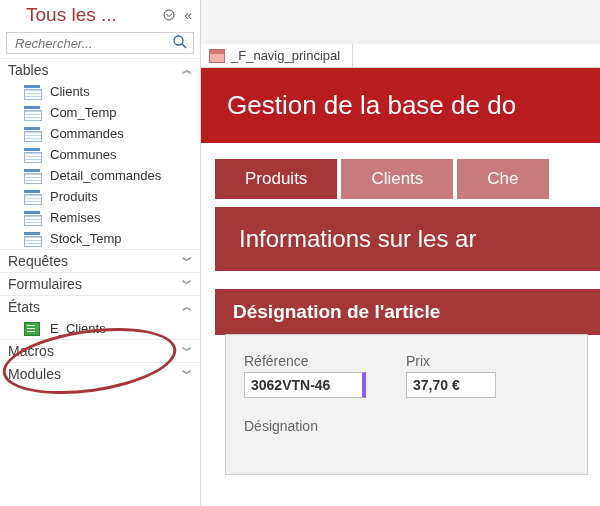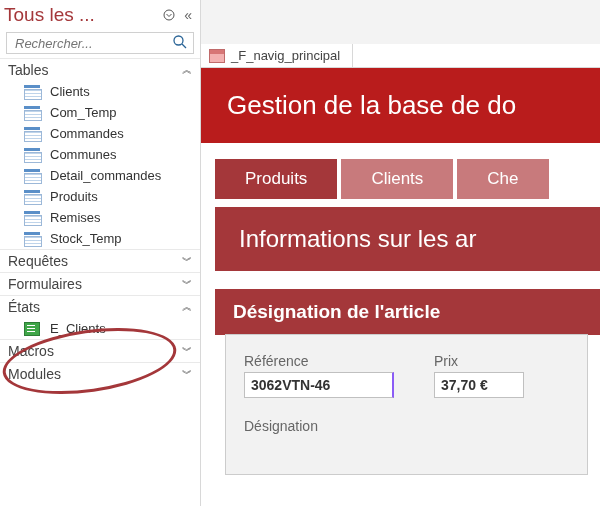--- a/index.html
+++ b/index.html
@@ -1,20 +1,20 @@
 <!DOCTYPE html>
 <html><head>
 <meta charset="utf-8">
 <style>
 * { box-sizing: border-box; margin: 0; padding: 0; font-family: "Segoe UI", Tahoma, sans-serif; }
 body { width: 600px; height: 506px; overflow: hidden; background: #fff; display: flex; }
 
 
 .navpane { width: 201px; height: 100%; border-right: 1px solid #d8d8d8; background: #fff; position: relative; }
-.nav-header { display: flex; align-items: center; padding: 4px 8px 4px 4px; justify-content: space-between; }
+.nav-header { display: flex; align-items: center; padding: 4px 8px 4px 26px; justify-content: space-between; }
 .nav-title { color: #a4373a; font-size: 19px; flex: 1; white-space: nowrap; overflow: hidden; text-overflow: ellipsis; }
 .nav-header .chev { width: 18px; height: 18px; display: flex; align-items: center; justify-content: center; color: #555; font-size: 11px; }
 .nav-header .collapse { margin-left: 6px; font-size: 14px; color: #666; }
 .search { position: relative; margin: 2px 6px 4px 6px; }
 .search input { width: 100%; height: 22px; border: 1px solid #d0d0d0; padding: 0 24px 0 8px; font-size: 13px; font-style: italic; color: #888; background: #fff; }
 .search .glass { position: absolute; right: 4px; top: 2px; width: 18px; height: 18px; color: #2a6496; }
 
 .group-head { display: flex; align-items: center; justify-content: space-between; padding: 3px 10px 3px 8px; border-top: 1px solid #e9e9e9; cursor: pointer; }
 .group-head span:first-child { color: #444; font-size: 14px; }
 .group-head .arrows { color: #555; font-size: 10px; line-height: 8px; letter-spacing: -2px; }
@@ -49,21 +49,21 @@
 .secbar { background: #a4373a; color: #fff; font-size: 19px; font-weight: 600; padding: 12px 0 12px 18px; margin: 18px 0 0 14px; white-space: nowrap; }
 
 .inner-tabs { display: flex; margin: 14px 0 0 24px; position: relative; z-index: 2; }
 .itab { padding: 5px 12px; border: 1px solid #ccc; border-bottom: none; background: #fff; font-size: 14px; margin-right: -1px; }
 .itab.act { color: #a4373a; position: relative; }
 .itab.act::after { content:""; position:absolute; left:0; right:0; bottom:-1px; height:2px; background:#fff; }
 .panel { margin: 0 12px 0 24px; border: 1px solid #ccc; background: #f2f2f2; padding: 18px 18px 40px 18px; position: relative; top: -1px; }
 .fields { display: flex; gap: 40px; }
 .fld label { display: block; font-size: 14px; color: #666; margin-bottom: 3px; }
 .fld input { height: 26px; border: 1px solid #c0c0c0; padding: 0 6px; font-size: 14px; font-weight: 600; color: #333; }
-.fld.ref input { width: 150px; border-right: 2px solid #8b5cf6; }
+.fld.ref input { width: 122px; border-right: 4px solid #8b5cf6; }
 .fld.prix input { width: 90px; }
 .desig { margin-top: 20px; font-size: 14px; color: #666; }
 </style>
 </head>
 <body>
 
 <div class="navpane">
   <div class="nav-header">
     <span class="nav-title">Tous les ...</span>
     <span class="chev">

